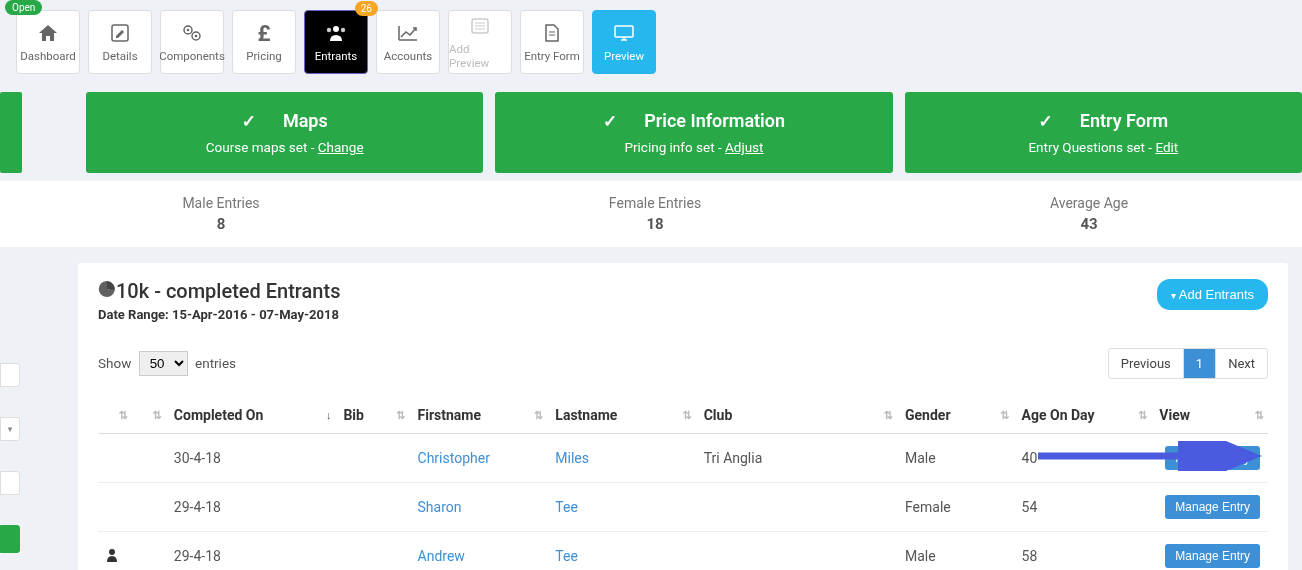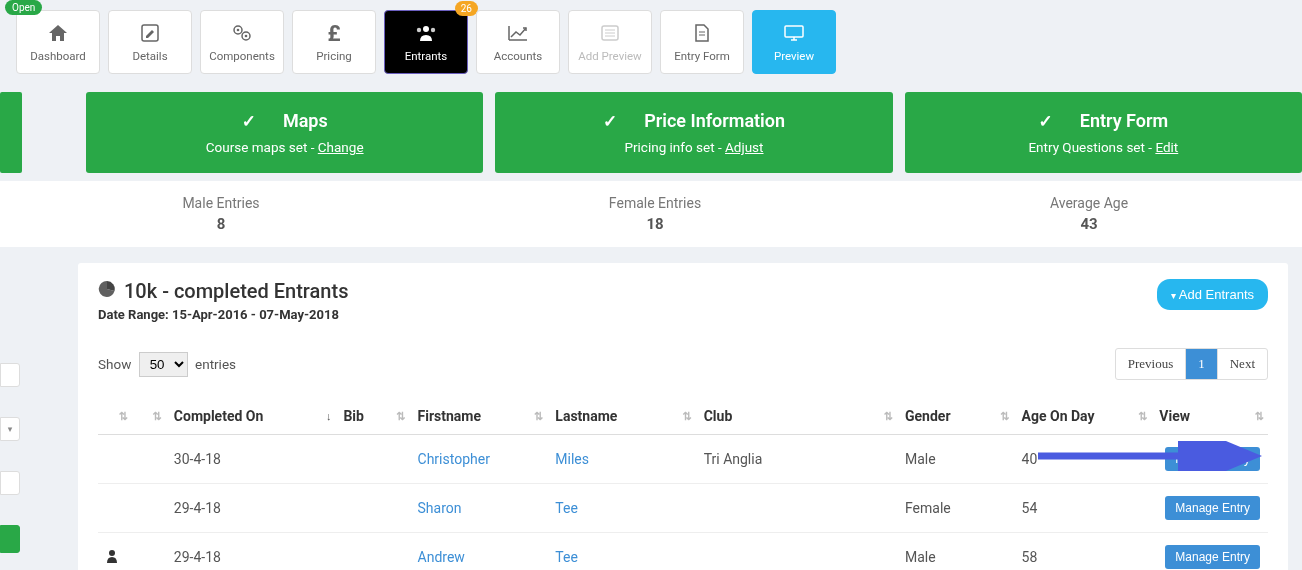--- a/index.html
+++ b/index.html
@@ -7,21 +7,21 @@
     font-family: -apple-system, BlinkMacSystemFont, "Segoe UI", Roboto, "Helvetica Neue", Arial, sans-serif;
     background: #eef1f5;
     color: #555;
     font-size: 14px;
     width: 1302px;
   }
 
   
   .topnav { display: flex; gap: 8px; padding: 10px 16px; align-items: flex-start; }
   .nav-btn {
-    width: 84px; height: 64px;
+    width: 64px; height: 64px;
     border: 1px solid #ddd; border-radius: 4px; background: #fff;
     display: flex; flex-direction: column; align-items: center; justify-content: center;
     gap: 4px; cursor: pointer; position: relative;
     color: #666;
   }
   .nav-btn.active { background: #000000; border-color: #6b5fbf; color: #fff; }
   .nav-btn.primary { background: #27b7ef; border-color: #27b7ef; color: #fff; }
   .nav-btn.disabled { color: #bbb; }
   .nav-btn .ico { font-size: 20px; height: 24px; display:flex; align-items:center; justify-content:center; }
   .nav-btn .lbl { font-size: 11.5px; }
@@ -45,30 +45,30 @@
   
   .outer { display:flex; gap: 56px; align-items:flex-start; }
   .left-col { width: 22px; display:flex; flex-direction:column; gap: 30px; padding-top: 100px; padding-left:0;}
   .left-box { width:20px; height:24px; border:1px solid #ddd; background:#fff; border-radius:0 3px 3px 0; }
   .left-box.dd::after { content:"▾"; font-size:9px; color:#888; display:block; text-align:center; line-height:22px;}
   .left-box.green-s { background:#29a847; border-color:#29a847; height:28px; }
 
   
   .panel { flex:1; background:#fff; border-radius:3px; padding: 16px 20px 16px 20px; margin-right:14px; margin-top:0;}
   .panel-head { display:flex; justify-content:space-between; align-items:flex-start; }
-  .panel-title { display:flex; align-items:center; gap:8px; font-size:20px; color:#333; font-weight:500;}
+  .panel-title { display:flex; align-items:center; font-size:20px; color:#333; font-weight:500;}
   .panel-sub { font-size:13px; font-weight:700; color:#333; margin-top:4px;}
   .add-btn { background:#27b7ef; color:#fff; border:none; border-radius:13px; padding: 8px 14px; font-size:13px; cursor:pointer; }
   .add-btn::before { content:"▾ "; font-size:10px; }
 
   
   .tbl-top { display:flex; justify-content:space-between; align-items:center; margin-top: 26px; }
   .show-ent { font-size:13.5px; color:#555; }
   .show-ent select { border:1px solid #ccc; padding:3px 6px; margin: 0 4px; }
-  .pager { display:flex; border:1px solid #ddd; border-radius:3px; overflow:hidden;font-family:Liberation Serif, serif; }
+  .pager { display:flex; border:1px solid #ddd; border-radius:3px; overflow:hidden; }
   .pager .pg { padding:7px 12px; font-size:13px; border-left:1px solid #ddd; cursor:pointer; color:#444; }
   .pager .pg:first-child { border-left:none; }
   .pager .pg.active { background:#3d8fd6; color:#fff; }
 
   
   table { width:100%; border-collapse: collapse; margin-top:18px; }
   th { text-align:left; font-weight:700; color:#333; font-size:14px; padding: 10px 8px; border-bottom:1px solid #ddd; position:relative; }
   th.right { text-align:left; }
   .sort-ic { position:absolute; right:4px; top:50%; transform:translateY(-50%); color:#bbb; font-size:11px; line-height:9px; }
   .sort-ic.active-desc { color:#555; }

